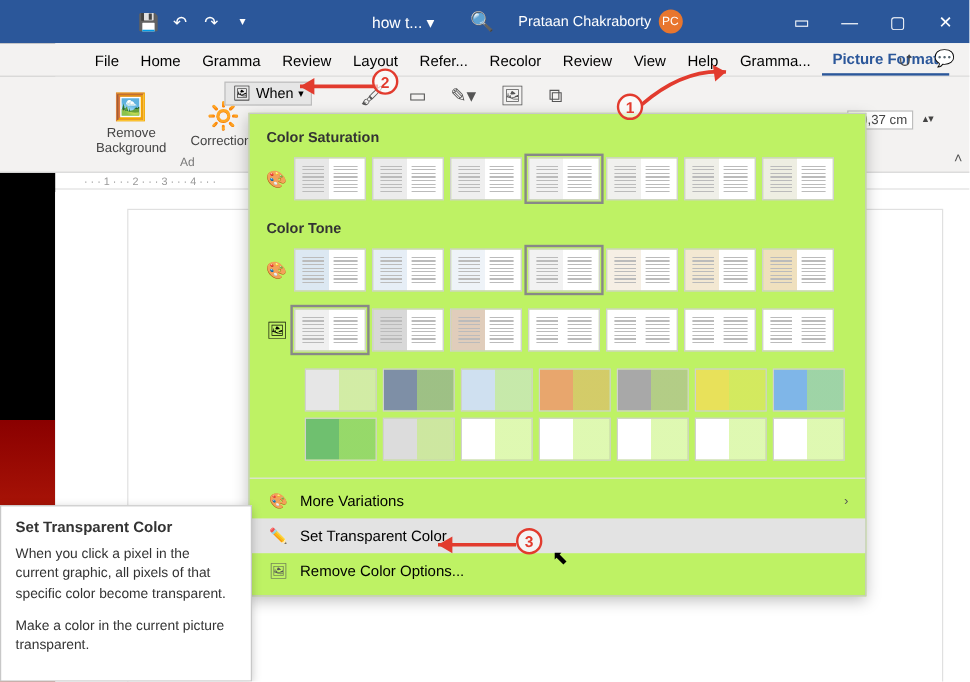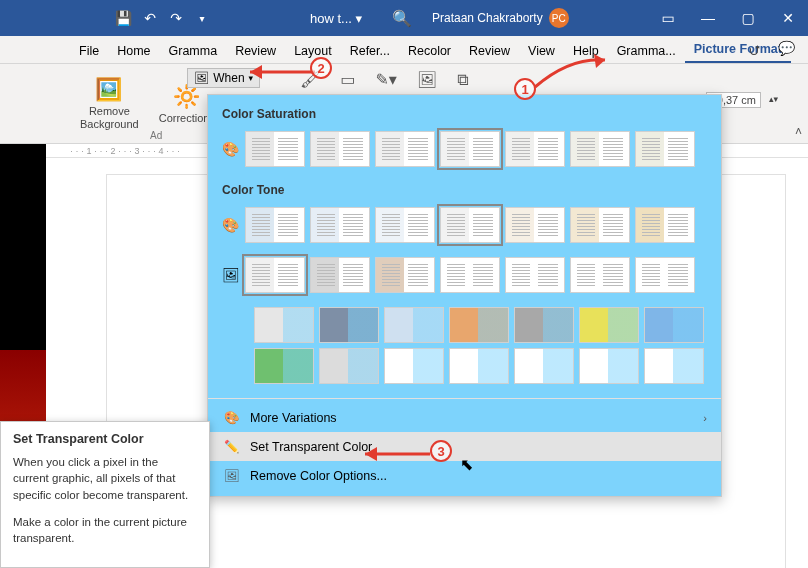--- a/index.html
+++ b/index.html
@@ -18,21 +18,21 @@
   .tab.active { color: #2b579a; font-weight: 600; border-bottom: 2px solid #2b579a; }
   .tabbar .right-icons { position: absolute; right: 12px; top: 4px; display: flex; gap: 18px; font-size: 14px; color: #444; }
   .ribbon { background: #f3f2f1; height: 80px; display: flex; align-items: center; padding-left: 70px; position: relative; border-bottom: 1px solid #d6d6d6; }
   .rib-group { display: flex; flex-direction: column; align-items: center; padding: 4px 10px; font-size: 11px; color: #444; }
   .rib-group .icon-big { font-size: 22px; margin-bottom: 2px; }
   .color-btn { display: inline-flex; align-items: center; gap: 4px; background: #e6e6e6; border: 1px solid #bdbdbd; padding: 2px 6px; font-size: 12px; position: absolute; left: 187px; top: 4px; }
   .ribbon-right { position: absolute; right: 30px; top: 28px; display: flex; align-items: center; gap: 8px; font-size: 12px; color:#444; }
   .dim-field { border: 1px solid #bdbdbd; background: #fff; padding: 1px 4px; font-size: 11px; }
   .ruler-area { background: #fff; height: 14px; border-bottom: 1px solid #e0e0e0; display:flex; align-items:center; padding-left:70px; font-size:9px; color:#999; }
   
-  .dropdown { position: absolute; left: 207px; top: 94px; width: 515px; background: #7dd3fc; border: 1px solid #c8c8c8; box-shadow: 0 4px 12px rgba(0,0,0,0.25); z-index: 10; padding: 6px 0; }
+  .dropdown { position: absolute; left: 207px; top: 94px; width: 515px; background: #bef264; border: 1px solid #c8c8c8; box-shadow: 0 4px 12px rgba(0,0,0,0.25); z-index: 10; padding: 6px 0; }
   .dropdown h4 { font-size: 12px; font-weight: 600; color: #333; padding: 6px 14px; }
   .thumb-row { display: flex; gap: 5px; padding: 4px 14px 10px 14px; flex-wrap: wrap; align-items: center; }
   .palette-icon { width: 18px; height: 18px; display:flex; align-items:center; justify-content:center; font-size:14px; }
   .thumb { width: 60px; height: 36px; border: 1px solid #d0d0d0; background: linear-gradient(90deg, #f0f0f0 48%, #fff 48%); position: relative; cursor:pointer; }
   .thumb.sel { outline: 2px solid #888; outline-offset: 1px; }
   .thumb::before { content:""; position:absolute; left:6px; top:6px; right:34px; bottom:6px; background: repeating-linear-gradient(#bbb,#bbb 1px,transparent 1px,transparent 3px); }
   .thumb::after { content:""; position:absolute; left:32px; top:6px; right:6px; bottom:6px; background: repeating-linear-gradient(#bbb,#bbb 1px,transparent 1px,transparent 3px); }
   .recolor-grid { display: grid; grid-template-columns: repeat(7, 60px); gap: 5px; padding: 4px 14px 10px 46px; }
   .rc { height: 36px; border: 1px solid #d0d0d0; position: relative; cursor:pointer; }
   .rc-row0 { padding-left: 14px; display:flex; gap:5px; align-items:center; }

